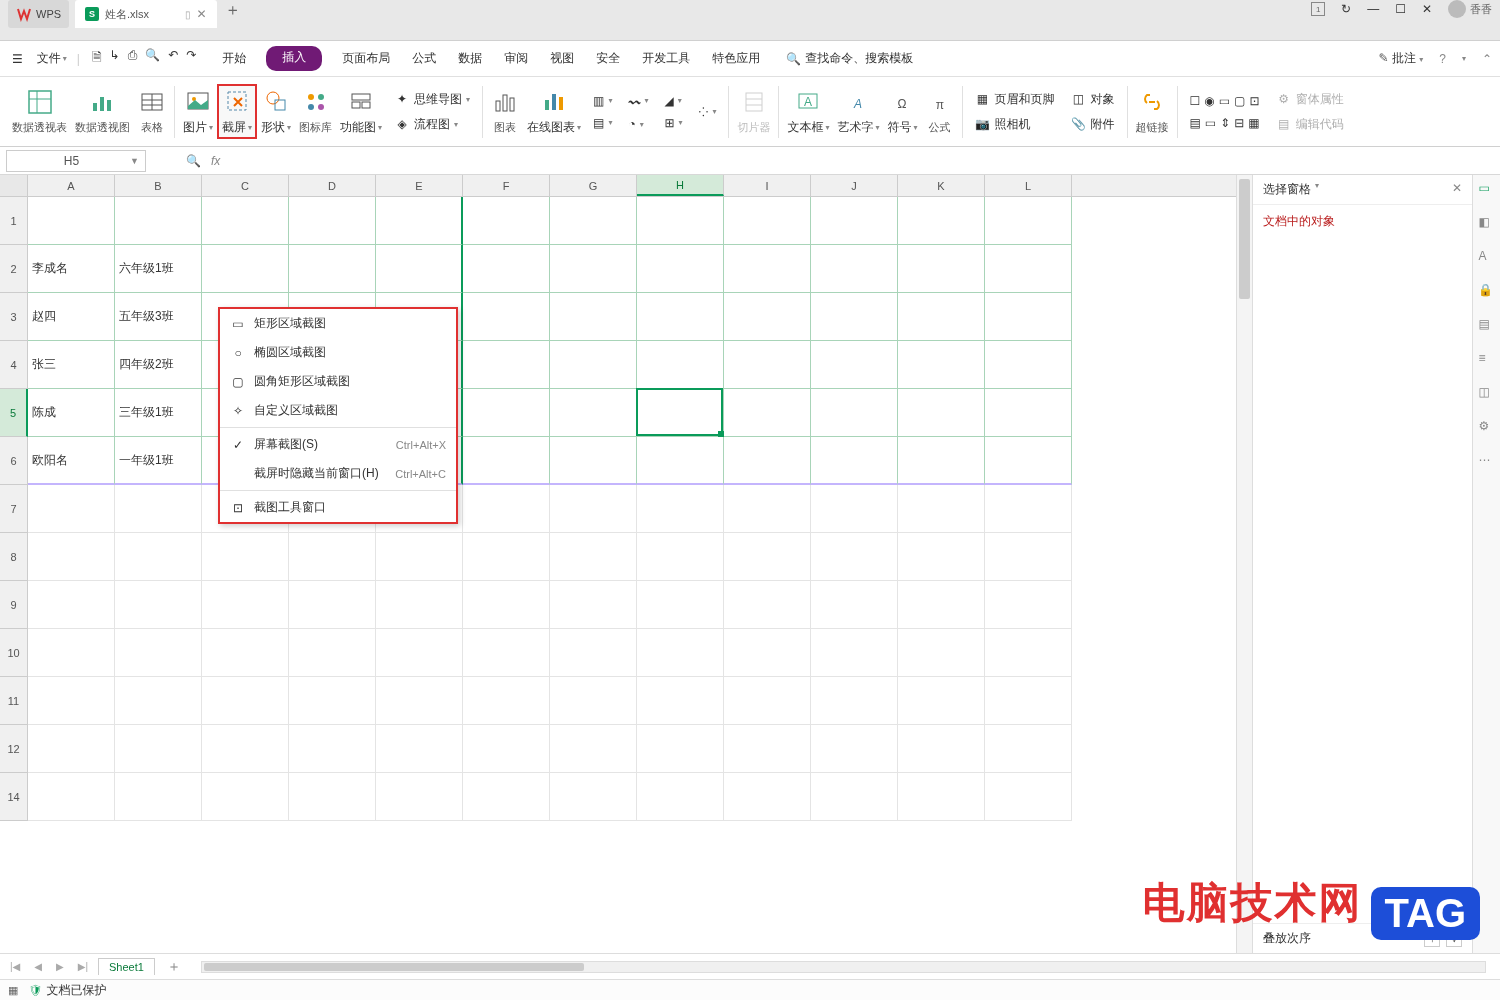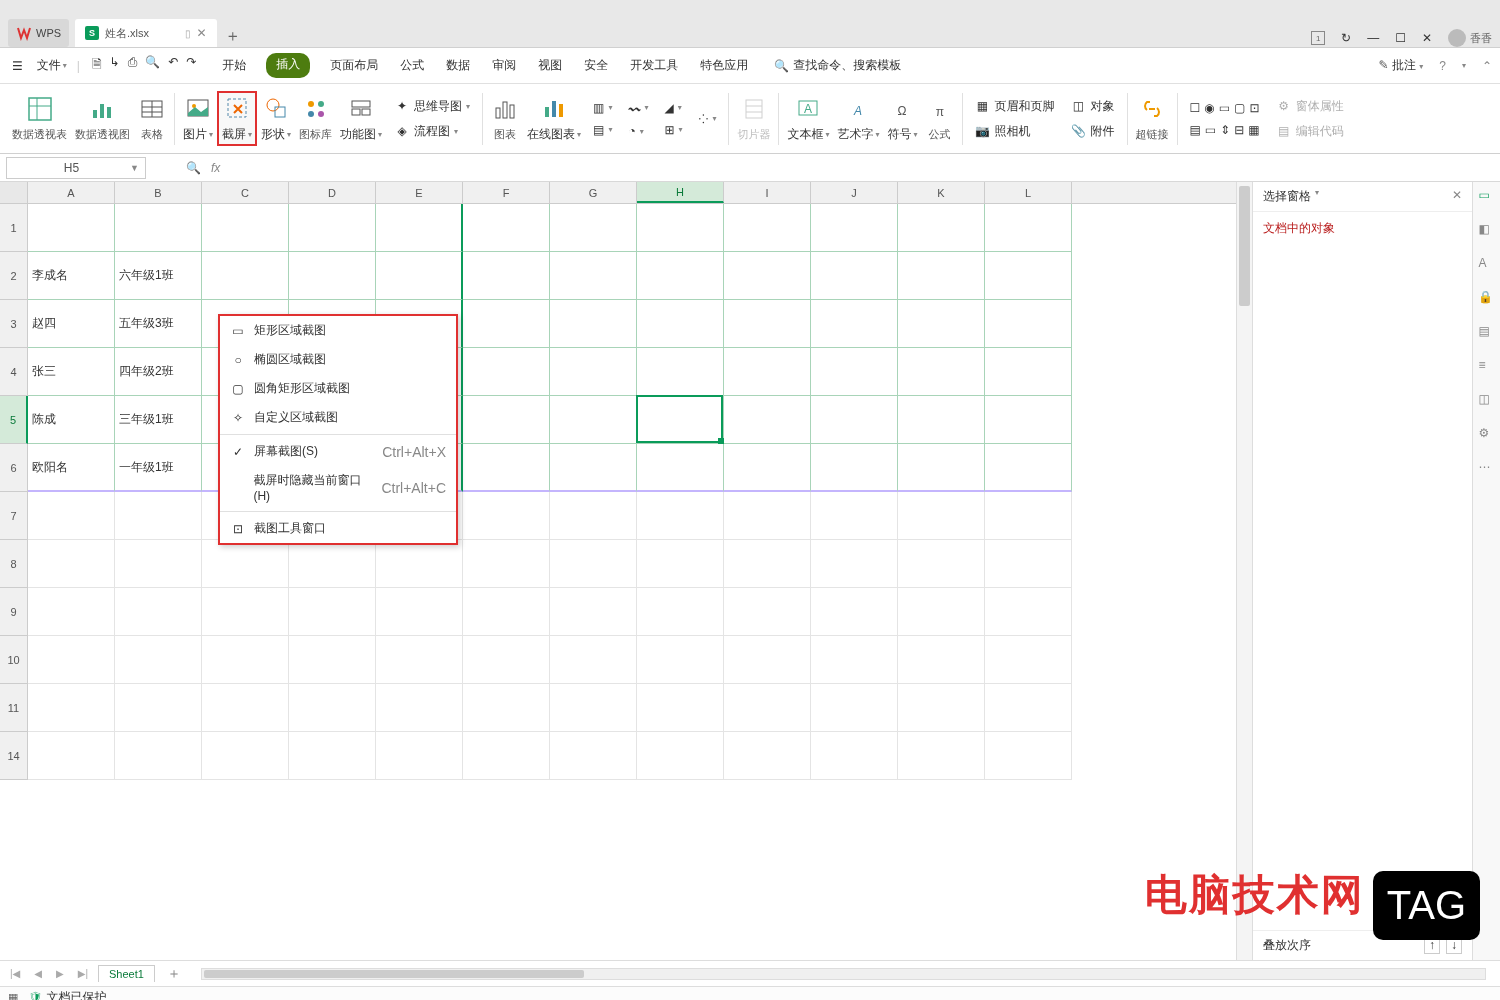--- a/index.html
+++ b/index.html
@@ -1,35 +1,35 @@
 <!DOCTYPE html>
 <html><head>
 <meta charset="utf-8">
 <style>
 *{margin:0;padding:0;box-sizing:border-box;font-family:"Microsoft YaHei",Arial,sans-serif;font-size:12px;color:#333}
 body{background:#fff;overflow:hidden}
-.titlebar{height:48px;background:#e8e8e8;display:flex;align-items:flex-end;padding:0 8px;border-bottom:1px solid #d0d0d0}
+.titlebar{height:41px;background:#e8e8e8;display:flex;align-items:flex-start;padding:0 8px;border-bottom:1px solid #d0d0d0}
 .wps-logo{display:flex;align-items:center;gap:4px;padding:0 8px;height:28px;background:#d8d8d8;border-radius:3px}
 .wps-logo svg{width:16px;height:16px}
 .wps-text{font-size:11px;color:#444}
 .tab{display:flex;align-items:center;gap:6px;padding:0 10px;height:28px;background:#fff;border-radius:3px 3px 0 0;margin-left:6px}
 .tab-icon{width:14px;height:14px;background:#0a9b5a;border-radius:2px;display:flex;align-items:center;justify-content:center;color:#fff;font-size:9px;font-weight:bold}
 .tab-name{font-size:11px;color:#555}
 .tab-close{color:#888;cursor:pointer}
 .new-tab{margin-left:8px;color:#666;font-size:16px;cursor:pointer}
 .titlebar-right{margin-left:auto;display:flex;align-items:center;gap:16px}
 .user-badge{display:flex;align-items:center;gap:4px}
 .avatar{width:18px;height:18px;border-radius:50%;background:#bbb}
 .menubar{height:36px;display:flex;align-items:center;padding:0 8px;border-bottom:1px solid #e0e0e0;gap:4px}
 .hamburger{padding:4px}
 .file-menu{display:flex;align-items:center;gap:2px;padding:4px 6px}
 .qat{display:flex;gap:8px;padding:0 8px}
 .menu-tabs{display:flex;gap:18px;margin-left:12px}
 .menu-tab{padding:4px 2px;cursor:pointer;color:#333}
-.menu-tab.active{background:#4d7c0f;color:#fff;padding:3px 10px;border-radius:10px}
+.menu-tab.active{background:#701a75;color:#fff;padding:3px 16px;border-radius:10px}
 .search-cmd{margin-left:20px;display:flex;align-items:center;gap:4px;color:#888}
 .menubar-right{margin-left:auto;display:flex;align-items:center;gap:16px}
 .ribbon{height:70px;display:flex;align-items:center;padding:4px 8px;border-bottom:1px solid #d0d0d0;gap:0}
 .ribbon-sep{width:1px;height:52px;background:#e0e0e0;margin:0 4px}
 .ribbon-btn-lg{display:flex;flex-direction:column;align-items:center;gap:4px;padding:2px 4px;cursor:pointer}
 .ribbon-btn-lg.highlighted{border:2px solid #e03030;padding:1px 3px;background:#f8f8f8}
 .ribbon-icon-lg{width:28px;height:28px;display:flex;align-items:center;justify-content:center}
 .ribbon-label{font-size:11px;color:#555;white-space:nowrap;display:flex;align-items:center;gap:2px}
 .ribbon-col{display:flex;flex-direction:column;gap:4px;padding:0 4px}
 .ribbon-btn-sm{display:flex;align-items:center;gap:4px;padding:2px 4px;cursor:pointer;font-size:11px;color:#555}
@@ -54,21 +54,21 @@
 .cell{width:87px;border-right:1px solid #e4e4e4;border-bottom:1px solid #e4e4e4;display:flex;align-items:center;padding:0 4px;font-size:12px;color:#333;background:#fff}
 .cell.r{justify-content:flex-end}
 .data-region .cell{border-right:1px solid #a8d4b8;border-bottom:1px solid #a8d4b8}
 .data-region .cell.last-col{border-right:2px solid #0a9b5a}
 .grid-row.last-data .cell{border-bottom:2px solid #c4b5fd}
 .sel-cell{position:absolute;border:2px solid #0a9b5a;pointer-events:none;background:transparent}
 .sel-handle{position:absolute;width:6px;height:6px;background:#0a9b5a;right:-3px;bottom:-3px}
 .dropdown{position:absolute;left:218px;top:132px;width:240px;background:#fff;border:2px solid #e03030;box-shadow:2px 2px 6px rgba(0,0,0,0.2);z-index:100}
 .dd-item{display:flex;align-items:center;gap:8px;padding:6px 10px;cursor:pointer;font-size:12px;color:#444}
 .dd-icon{width:16px;height:16px;display:flex;align-items:center;justify-content:center}
-.dd-shortcut{margin-left:auto;color:#888;font-size:14px}
+.dd-shortcut{margin-left:auto;color:#888;font-size:11px}
 .dd-sep{height:1px;background:#e0e0e0;margin:2px 0}
 .vscroll{width:16px;background:#f4f4f4;border-left:1px solid #ddd;position:relative}
 .vthumb{position:absolute;top:4px;left:2px;right:2px;height:120px;background:#ccc;border-radius:2px}
 .side-panel{width:220px;border-left:1px solid #ddd;display:flex;flex-direction:column;background:#fff}
 .side-hdr{display:flex;align-items:flex-start;padding:6px 10px;font-size:12px;color:#555;border-bottom:1px solid #eee}
 .side-close{margin-left:auto;color:#888}
 .side-sub{padding:8px 10px;font-size:12px;color:#b91c1c}
 .side-body{flex:1}
 .side-ft{padding:6px 10px;font-size:11px;color:#aaa;border-top:1px solid #eee;display:flex;gap:6px}
 .side-rail{width:28px;border-left:1px solid #ddd;display:flex;flex-direction:column;align-items:center;padding-top:6px;gap:18px;background:#f8f8f8}
@@ -78,21 +78,21 @@
 .st-nav{color:#aaa;font-size:10px;padding:0 4px}
 .st-tab{padding:2px 10px;border:1px solid #ccc;border-bottom:none;font-size:11px;color:#0a7a3a;background:#fff}
 .st-add{color:#888;font-size:14px;padding:0 6px}
 .hscroll{flex:1;height:12px;margin:0 8px;background:#f0f0f0;border:1px solid #ddd;position:relative}
 .hthumb{position:absolute;left:2px;top:1px;bottom:1px;width:380px;background:#ccc;border-radius:2px}
 .statusbar{height:22px;display:flex;align-items:center;padding:0 8px;gap:10px;border-top:1px solid #ddd;background:#fcfcfc}
 .stat-item{display:flex;align-items:center;gap:4px;font-size:11px;color:#666}
 .stat-protect{color:#0a9b5a}
 .watermark{position:absolute;right:20px;bottom:60px;pointer-events:none;text-align:right;z-index:50}
 .wm-l1{font-size:42px;font-weight:bold;color:#e03030;letter-spacing:2px}
-.wm-tag{display:inline-block;background:#000000;color:#fff;font-size:40px;font-weight:normal;padding:12px 14px;border-radius:10px;margin-left:8px;vertical-align:middle}
+.wm-tag{display:inline-block;background:#1d4ed8;color:#fff;font-size:40px;font-weight:bold;padding:4px 14px;border-radius:10px;margin-left:8px;vertical-align:middle}
 .wm-l2{font-size:26px;font-weight:bold;color:#0a6abf;margin-top:-4px}
 svg{display:block}
 </style>
 </head>
 <body>
 
 <div class="titlebar">
   <div class="wps-logo">
     <svg viewBox="0 0 16 16">
         <path d="M2 3 L5 13 L8 5 L11 13 L14 3" stroke="#d33" stroke-width="2" fill="none"></path>
@@ -611,20 +611,35 @@
           <div class="cell"></div>
           <div class="cell"></div>
           <div class="cell"></div>
           <div class="cell"></div>
           <div class="cell"></div>
           <div class="cell"></div>
           <div class="cell"></div>
         </div>
         <div class="grid-row">
           <div class="rowh">11</div>
+          <div class="cell"></div>
+          <div class="cell"></div>
+          <div class="cell r"></div>
+          <div class="cell r"></div>
+          <div class="cell r"></div>
+          <div class="cell"></div>
+          <div class="cell"></div>
+          <div class="cell"></div>
+          <div class="cell"></div>
+          <div class="cell"></div>
+          <div class="cell"></div>
+          <div class="cell"></div>
+        </div>
+        <div class="grid-row">
+          <div class="rowh">12</div>
           <div class="cell"></div>
           <div class="cell"></div>
           <div class="cell r"></div>
           <div class="cell r"></div>
           <div class="cell r"></div>
           <div class="cell"></div>
           <div class="cell"></div>
           <div class="cell"></div>
           <div class="cell"></div>
           <div class="cell"></div>

